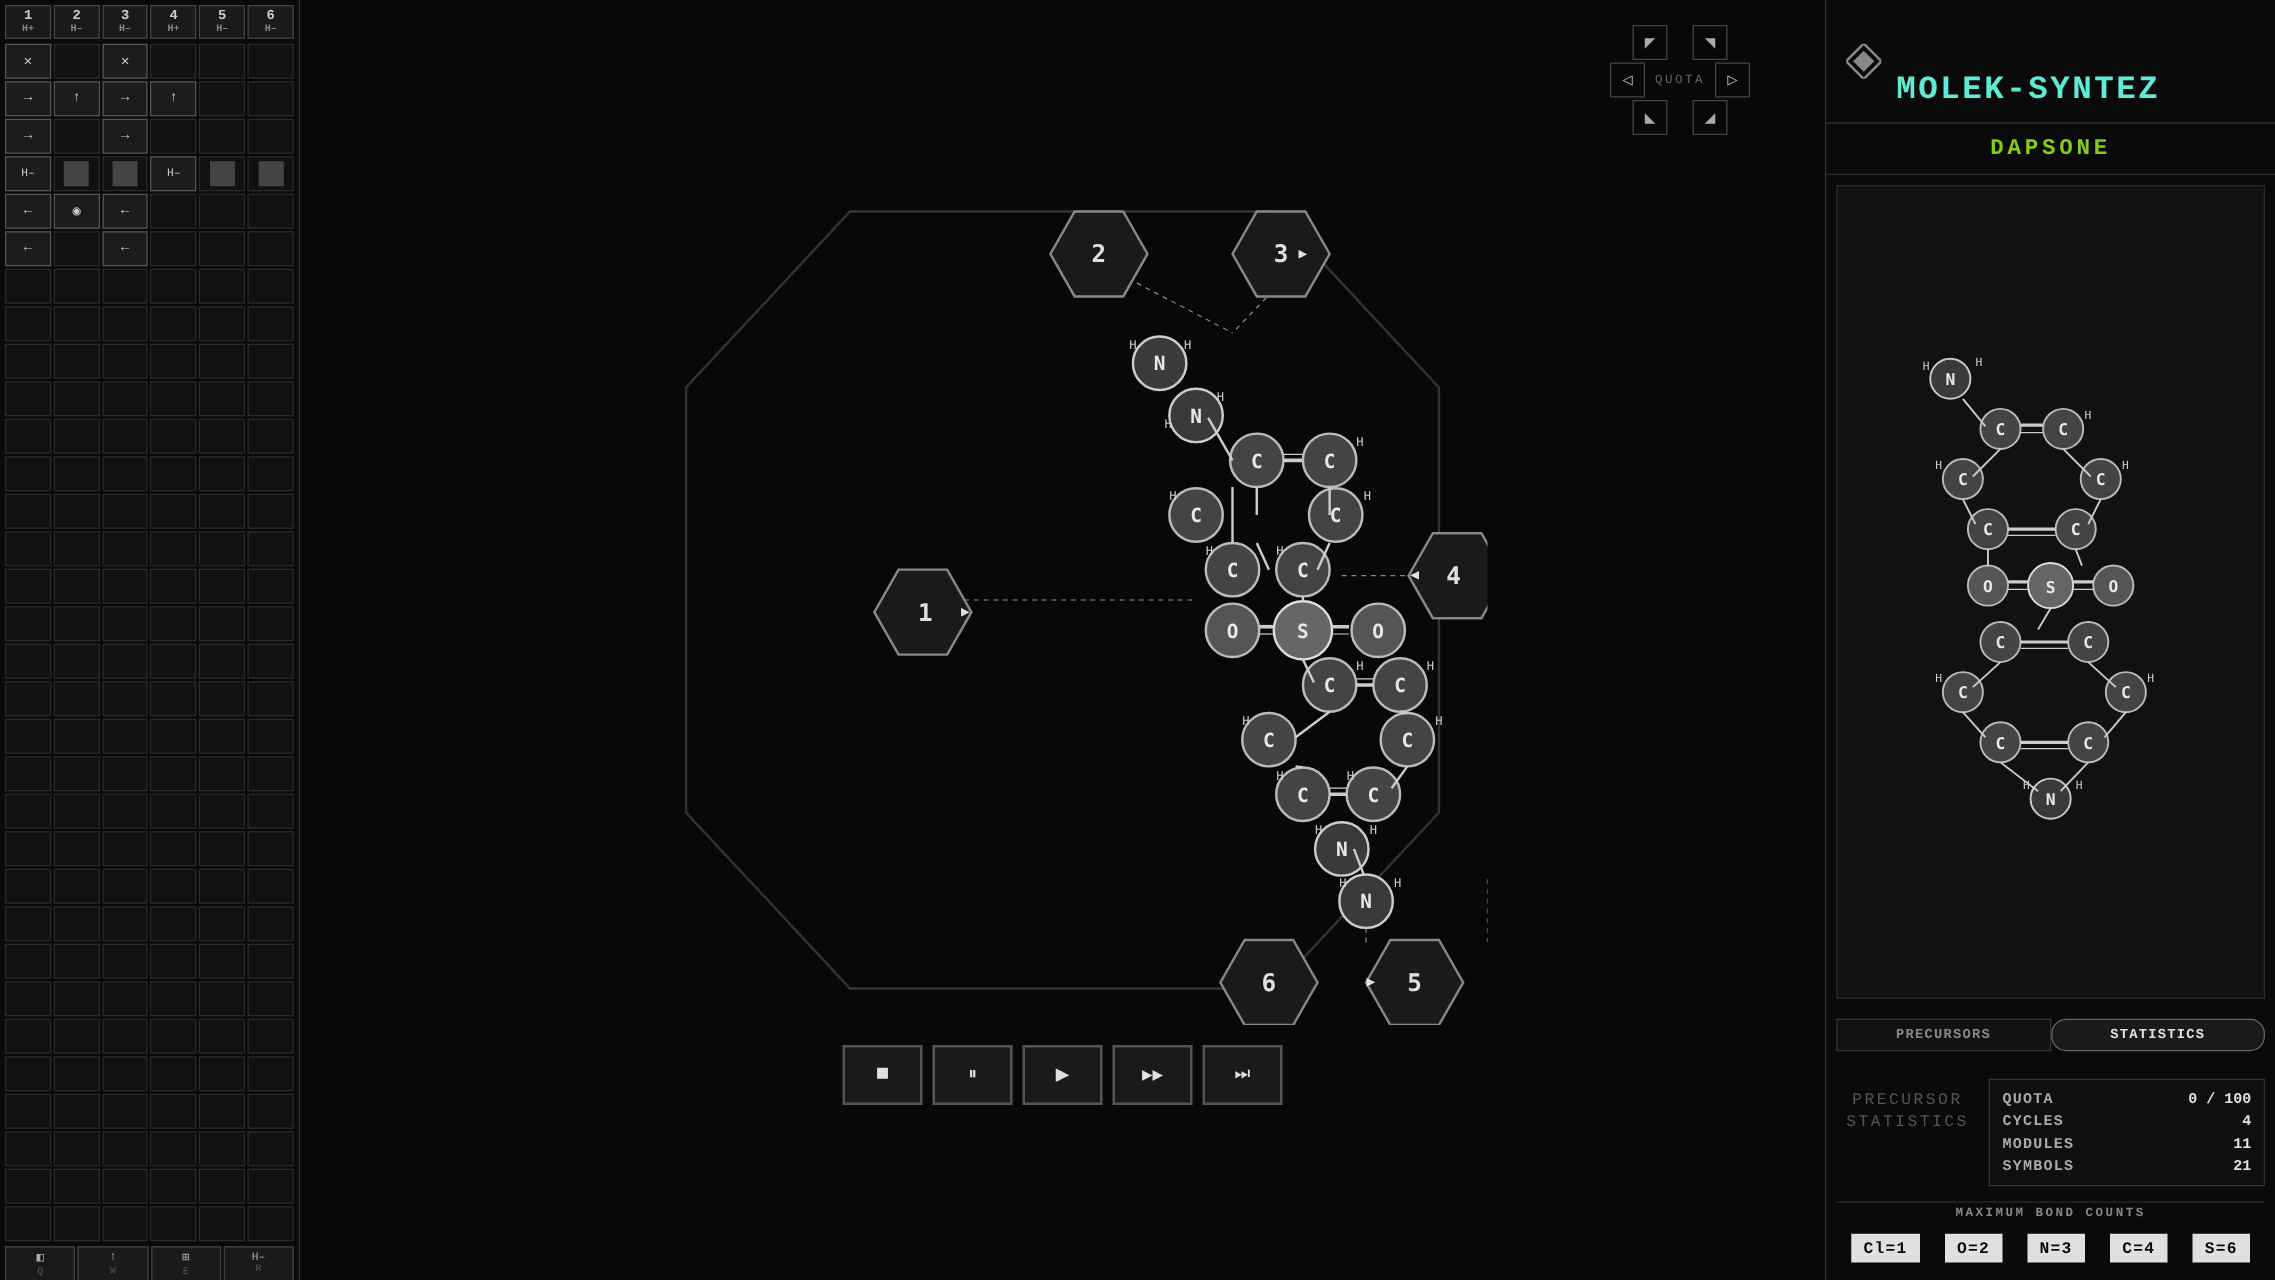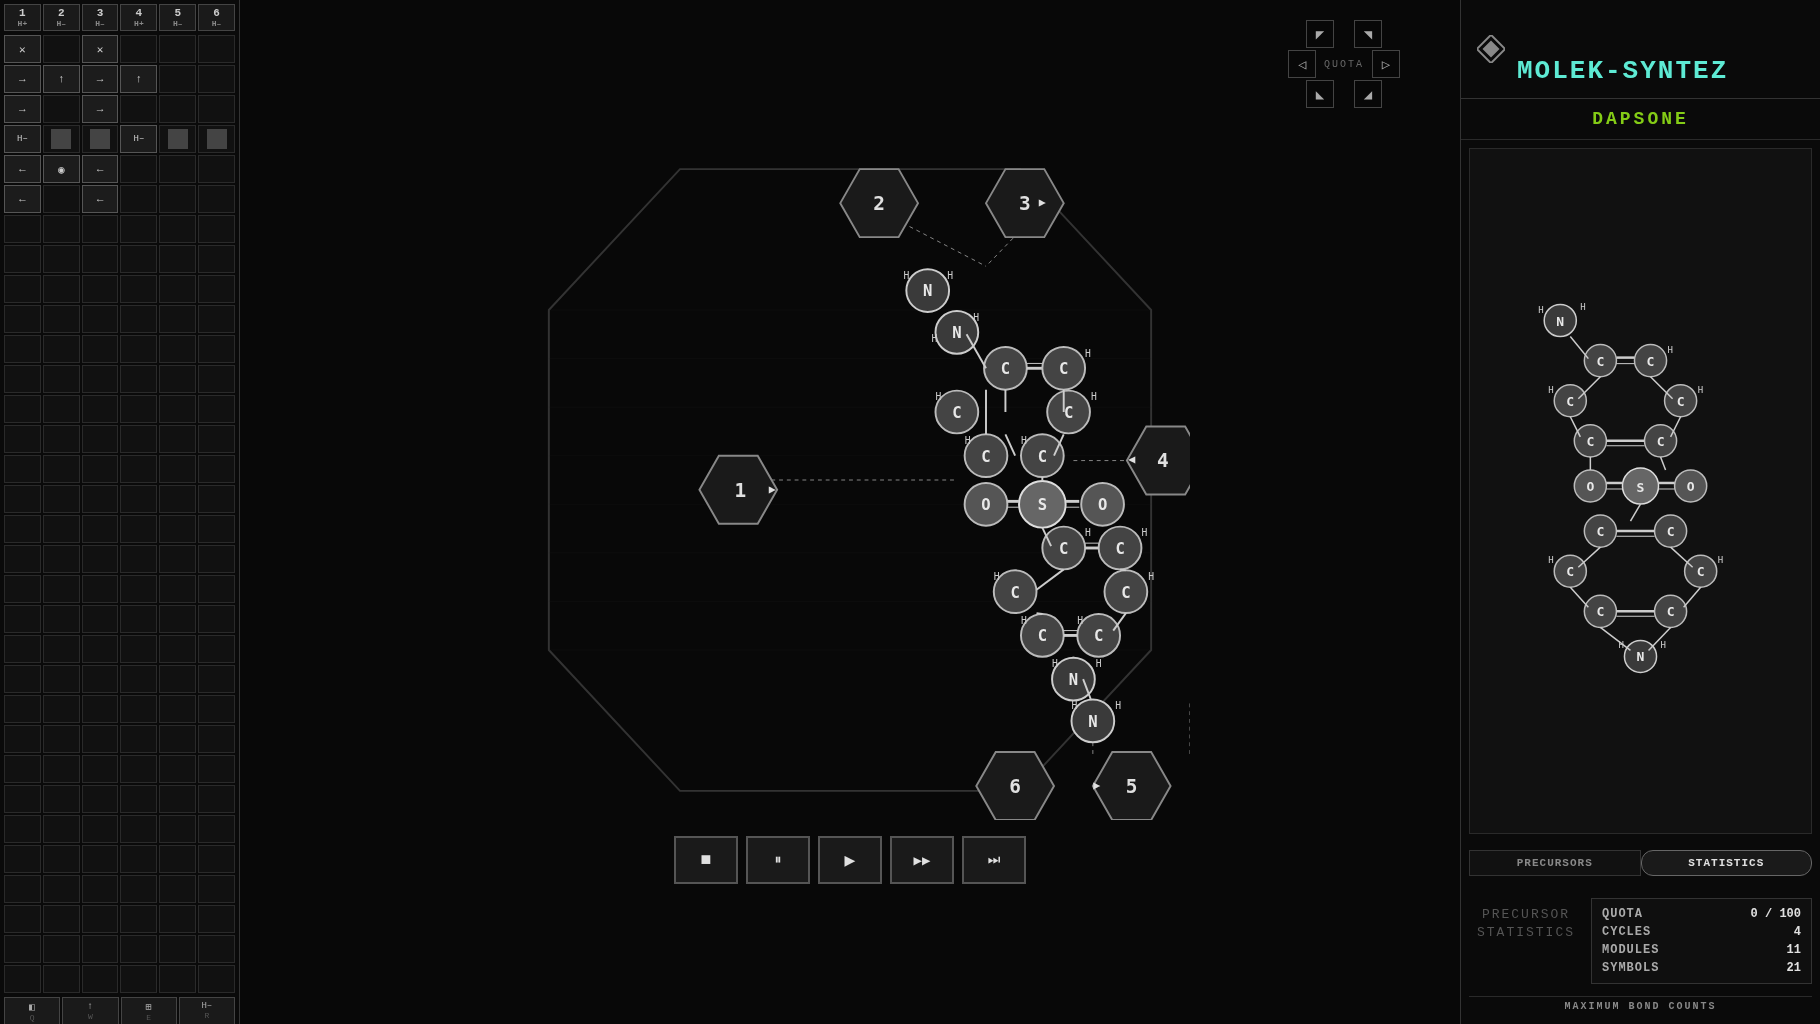--- a/index.html
+++ b/index.html
@@ -934,14 +934,21 @@
           <span class="stats-value">11</span>
         </div>
         <div class="stats-row">
           <span class="stats-label">SYMBOLS</span>
           <span class="stats-value">21</span>
         </div>
       </div>
     </div>
 
     <div class="bond-counts-header">MAXIMUM BOND COUNTS</div>
+    <div class="bond-counts-row">
+      <span class="bond-badge">Cl=1</span>
+      <span class="bond-badge">O=2</span>
+      <span class="bond-badge">N=3</span>
+      <span class="bond-badge">C=4</span>
+      <span class="bond-badge">S=6</span>
+    </div>
   </div>
 </div>
 
 </body></html>

